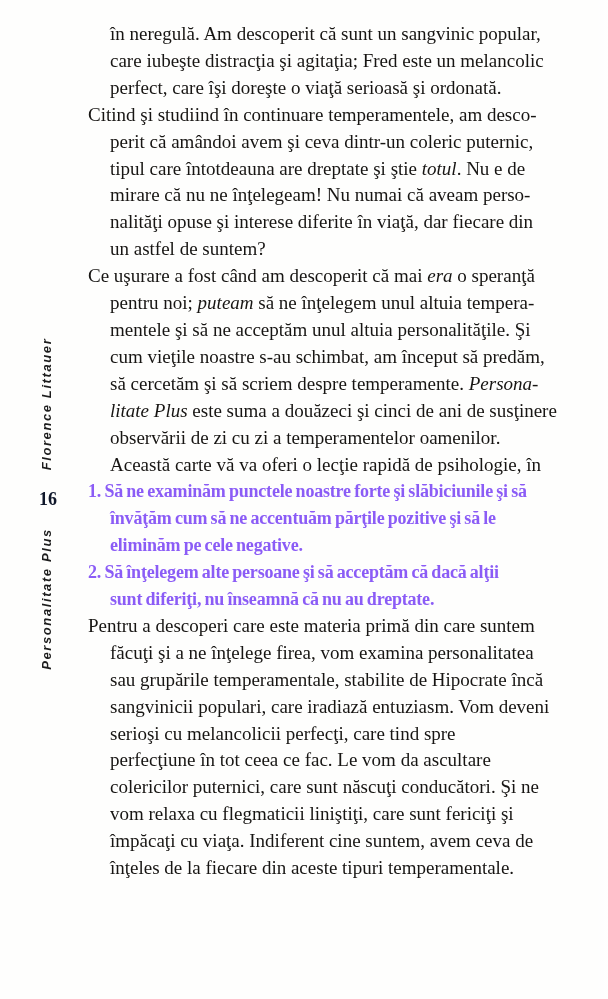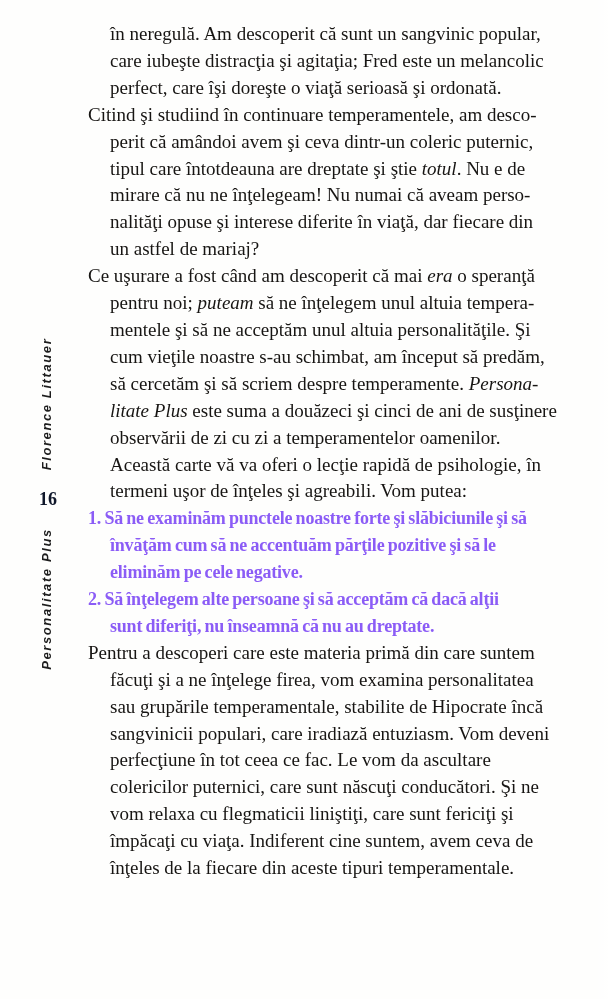--- a/index.html
+++ b/index.html
@@ -78,39 +78,39 @@
 
   <div class="text-block">
       <div class="line indent"><span>în neregulă. Am descoperit că sunt un sangvinic popular,</span></div>
       <div class="line indent"><span>care iubeşte distracţia şi agitaţia; Fred este un melancolic</span></div>
       <div class="line indent"><span>perfect, care îşi doreşte o viaţă serioasă şi ordonată.</span></div>
       <div class="line flush"><span>Citind şi studiind în continuare temperamentele, am desco-</span></div>
       <div class="line indent"><span>perit că amândoi avem şi ceva dintr-un coleric puternic,</span></div>
       <div class="line indent"><span>tipul care întotdeauna are dreptate şi ştie </span><span class="it">totul</span><span>. Nu e de</span></div>
       <div class="line indent"><span>mirare că nu ne înţelegeam! Nu numai că aveam perso-</span></div>
       <div class="line indent"><span>nalităţi opuse şi interese diferite în viaţă, dar fiecare din</span></div>
-      <div class="line indent"><span>un astfel de mariaj?</span></div>
+      <div class="line indent"><span>un astfel de suntem?</span></div>
       <div class="line flush"><span>Ce uşurare a fost când am descoperit că mai </span><span class="it">era</span><span> o speranţă</span></div>
       <div class="line indent"><span>pentru noi; </span><span class="it">puteam</span><span> să ne înţelegem unul altuia tempera-</span></div>
       <div class="line indent"><span>mentele şi să ne acceptăm unul altuia personalităţile. Şi</span></div>
       <div class="line indent"><span>cum vieţile noastre s-au schimbat, am început să predăm,</span></div>
       <div class="line indent"><span>să cercetăm şi să scriem despre temperamente. </span><span class="it">Persona-</span></div>
       <div class="line indent"><span class="it">litate Plus</span><span> este suma a douăzeci şi cinci de ani de susţinere</span></div>
       <div class="line indent"><span>observării de zi cu zi a temperamentelor oamenilor.</span></div>
       <div class="line indent"><span>Această carte vă va oferi o lecţie rapidă de psihologie, în</span></div>
-      <div class="line indent"><span>termeni uşor de înţeles şi agreabili. Vom putea:</span></div>
       <div class="line flush bold"><span>1. Să ne examinăm punctele noastre forte şi slăbiciunile şi să</span></div>
       <div class="line indent bold"><span>învăţăm cum să ne accentuăm părţile pozitive şi să le</span></div>
       <div class="line indent bold"><span>eliminăm pe cele negative.</span></div>
       <div class="line flush bold"><span>2. Să înţelegem alte persoane şi să acceptăm că dacă alţii</span></div>
       <div class="line indent bold"><span>sunt diferiţi, nu înseamnă că nu au dreptate.</span></div>
       <div class="line flush"><span>Pentru a descoperi care este materia primă din care suntem</span></div>
       <div class="line indent"><span>făcuţi şi a ne înţelege firea, vom examina personalitatea</span></div>
       <div class="line indent"><span>sau grupările temperamentale, stabilite de Hipocrate încă</span></div>
       <div class="line indent"><span>sangvinicii populari, care iradiază entuziasm. Vom deveni</span></div>
+      <div class="line indent"><span>serioşi cu melancolicii perfecţi, care tind spre</span></div>
       <div class="line indent"><span>perfecţiune în tot ceea ce fac. Le vom da ascultare</span></div>
       <div class="line indent"><span>colericilor puternici, care sunt născuţi conducători. Şi ne</span></div>
       <div class="line indent"><span>vom relaxa cu flegmaticii liniştiţi, care sunt fericiţi şi</span></div>
       <div class="line indent"><span>împăcaţi cu viaţa. Indiferent cine suntem, avem ceva de</span></div>
       <div class="line indent"><span>înţeles de la fiecare din aceste tipuri temperamentale.</span></div>
     </div>
 
   <div class="scan-fade"></div>
 </div>
 

